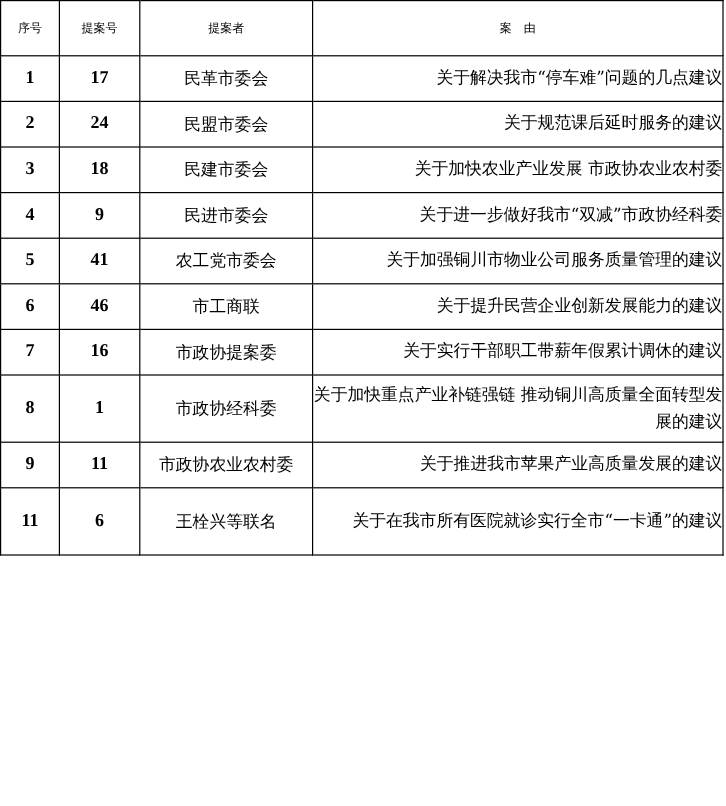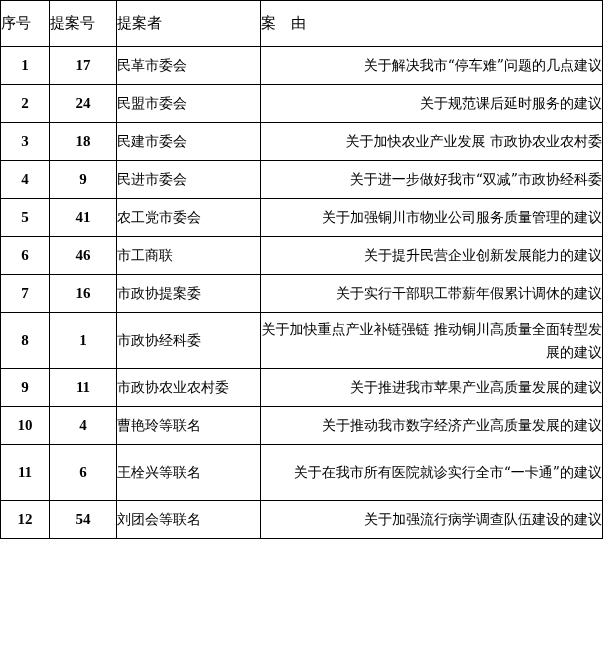--- a/index.html
+++ b/index.html
@@ -1,21 +1,21 @@
 <!DOCTYPE html>
 <html><head>
 <meta charset="utf-8">
 <style>
   html, body { margin: 0; padding: 0; background: #ffffff; }
   body { width: 605px; height: 672px; overflow: hidden; font-family: "DejaVu Serif", "Liberation Serif", serif; color: #000; }
   table.proposals { border-collapse: collapse; position: absolute; left: 0; top: 0; width: 602px; table-layout: fixed; }
   table.proposals td, table.proposals th { border: 1.5px solid #000; padding: 0; vertical-align: middle; }
-  th { font-family: Liberation Sans, sans-serif; font-weight: normal; font-size: 15px; height: 45px; text-align: left; }
+  th { font-family: Liberation Sans, sans-serif; font-weight: normal; font-size: 10px; height: 45px; text-align: center; }
   td.seq, td.pid { text-align: center; font-weight: bold; font-size: 15px; font-family: "Liberation Serif", "DejaVu Serif", serif; }
-  td.author { font-size: 14px; }
+  td.author { text-align: center; font-size: 14px; }
   td.subject { text-align: right; font-size: 14px; padding-left: 8px; padding-right: 4px; line-height: 23px; }
   tr.r1 td { height: 37px; }
   tr.r2 td { height: 55px; }
   tr.last td { height: 33px; }
 </style>
 </head>
 <body>
 
 <table class="proposals">
   <colgroup>
@@ -80,32 +80,20 @@
       <td class="pid">1</td>
       <td class="author">市政协经科委</td>
       <td class="subject">关于加快重点产业补链强链 推动铜川高质量全面转型发展的建议</td>
     </tr>
     <tr class="r1">
       <td class="seq">9</td>
       <td class="pid">11</td>
       <td class="author">市政协农业农村委</td>
       <td class="subject">关于推进我市苹果产业高质量发展的建议</td>
     </tr>
-    <tr class="r1">
-      <td class="seq">10</td>
-      <td class="pid">4</td>
-      <td class="author">曹艳玲等联名</td>
-      <td class="subject">关于推动我市数字经济产业高质量发展的建议</td>
-    </tr>
     <tr class="r2">
       <td class="seq">11</td>
       <td class="pid">6</td>
       <td class="author">王栓兴等联名</td>
       <td class="subject">关于在我市所有医院就诊实行全市“一卡通”的建议</td>
     </tr>
-    <tr class="r1">
-      <td class="seq">12</td>
-      <td class="pid">54</td>
-      <td class="author">刘团会等联名</td>
-      <td class="subject">关于加强流行病学调查队伍建设的建议</td>
-    </tr>
   </tbody>
 </table>
 
 </body></html>

